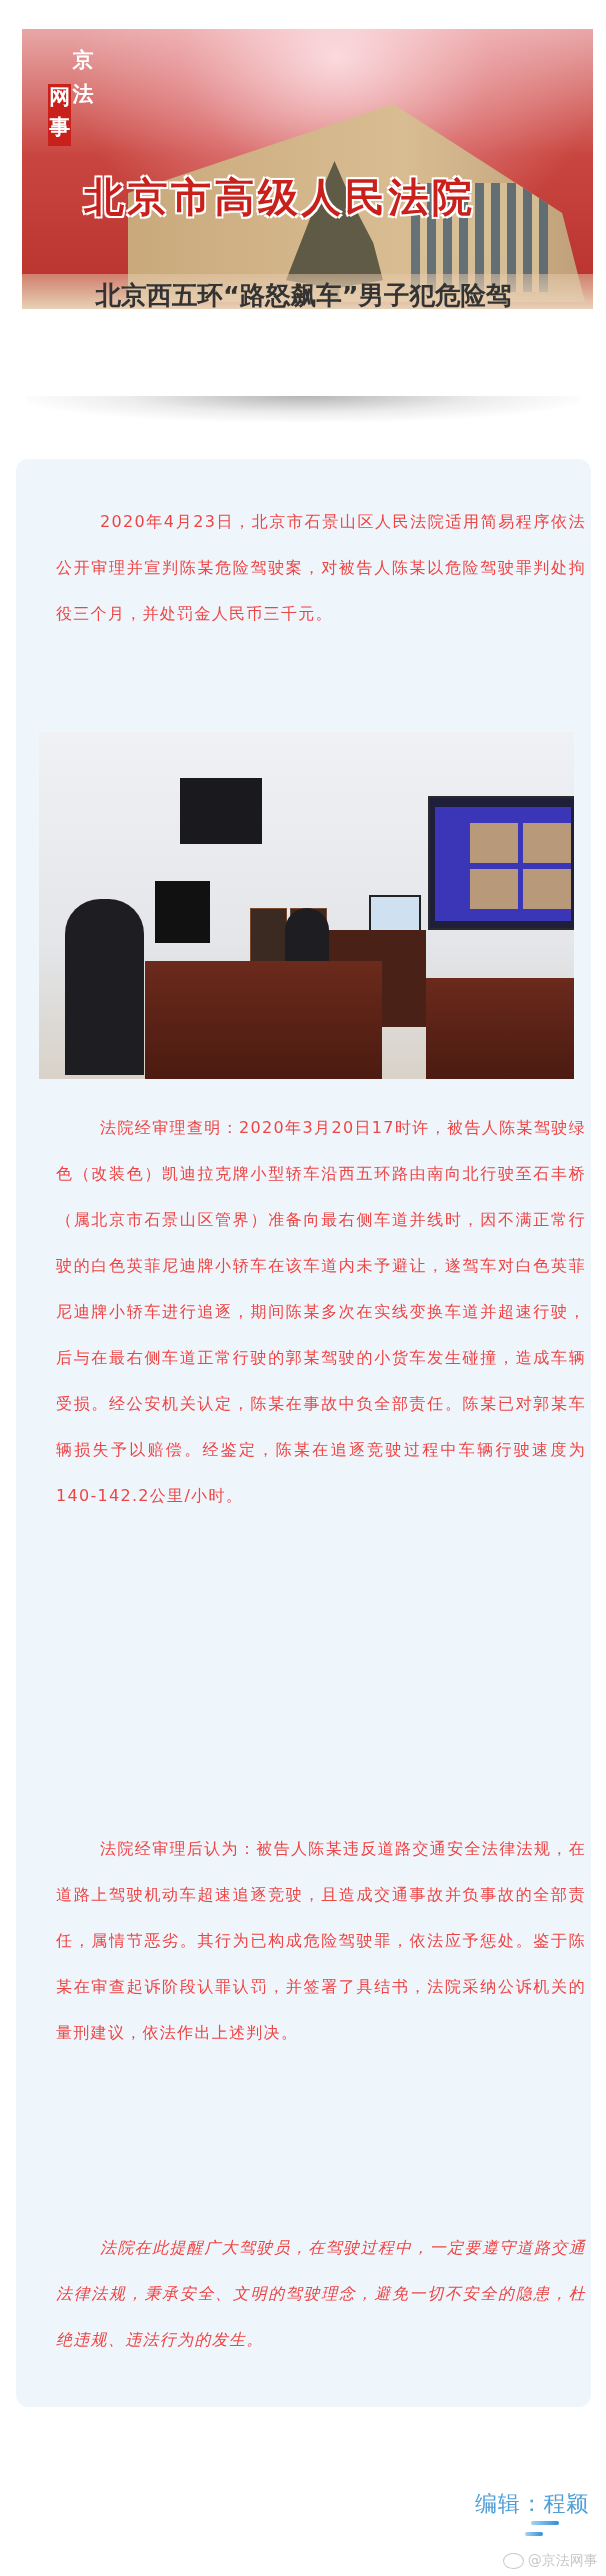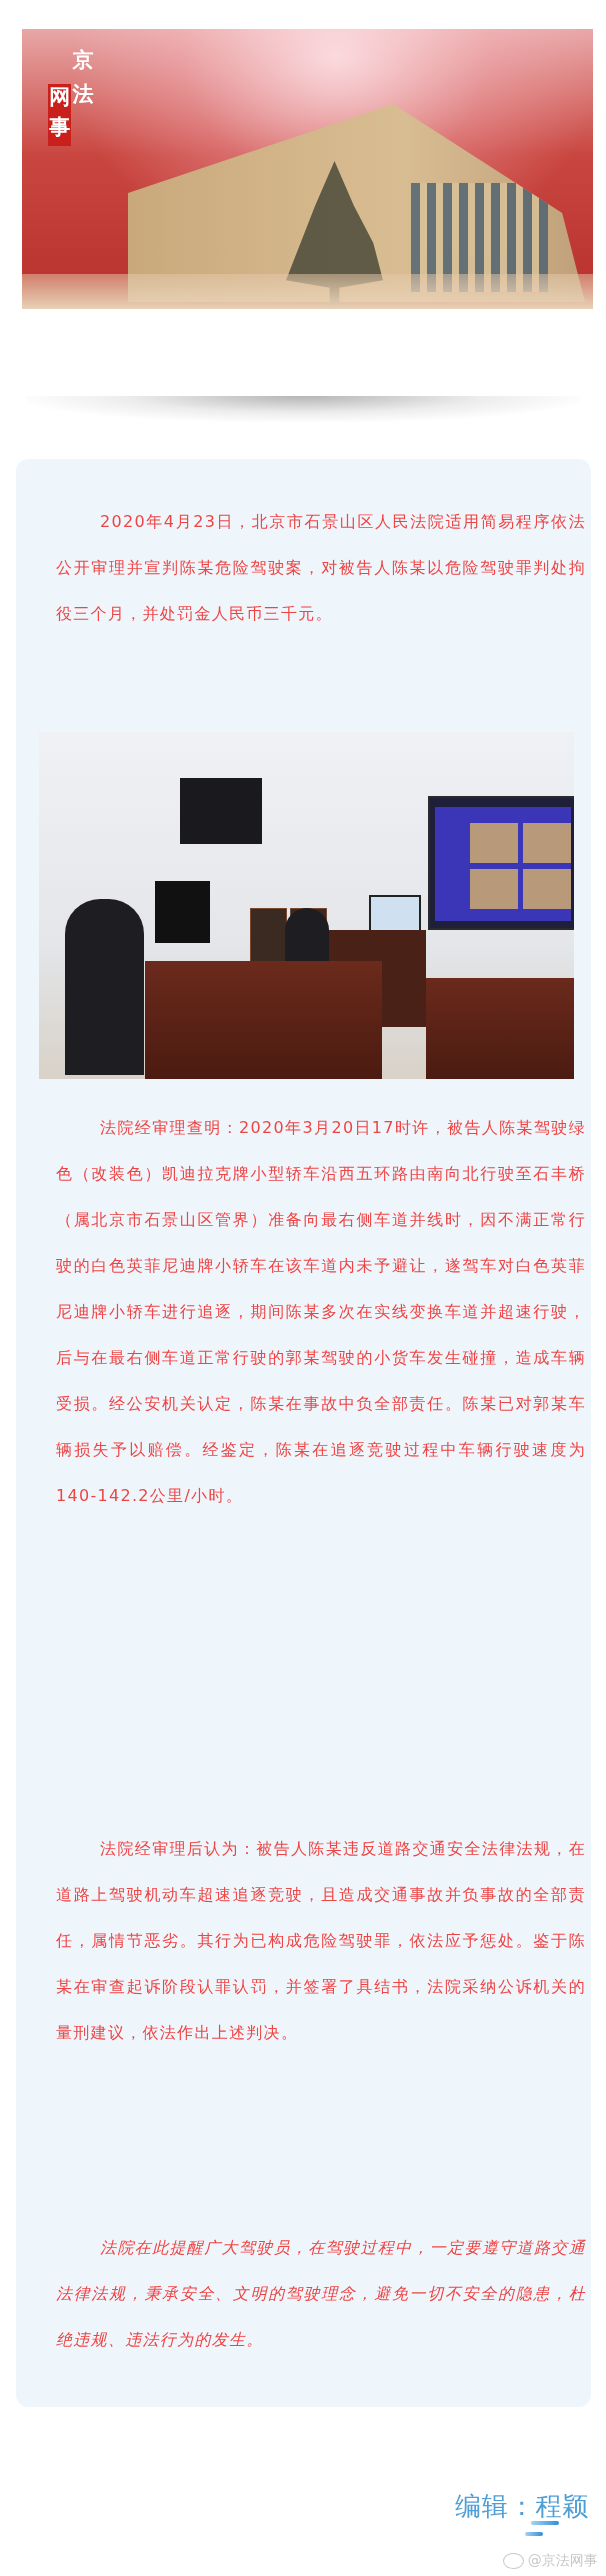--- a/index.html
+++ b/index.html
@@ -26,21 +26,21 @@
   .photo .screen .ui{position:absolute;left:5.3px;top:8.8px;width:136px;height:114px;background:#3b36b8;}
   .photo .screen .v{position:absolute;width:48px;height:40px;background:#b89a7a;}
   .photo .desk{position:absolute;left:106px;top:229px;width:237px;height:123px;background:linear-gradient(180deg,#6b2a1c,#4a1a10);}
   .photo .desk2{position:absolute;left:387px;top:246px;width:149px;height:106px;background:linear-gradient(180deg,#6a2a1c,#4a1a10);}
   .photo .desk3{position:absolute;left:290px;top:198px;width:97px;height:97px;background:#4a2116;}
   .photo .p1{position:absolute;left:26px;top:167px;width:79px;height:176px;background:#1e1e22;border-radius:35px 35px 0 0;}
   .photo .p2{position:absolute;left:246px;top:176px;width:44px;height:97px;background:#1e1e22;border-radius:22px 22px 0 0;}
   .photo .mon{position:absolute;left:116px;top:149px;width:55px;height:62px;background:#111;}
   .photo .mon2{position:absolute;left:330px;top:163px;width:48px;height:46px;background:#cfe0f0;border:2.6px solid #222;}
   .photo .chair{position:absolute;top:176px;width:35px;height:53px;background:#3b2a22;border:1.8px solid #7a4a30;}
-  .editor{position:absolute;right:17.6px;top:2489px;font-size:26px;color:#4f9fd6;letter-spacing:0.9px;}
+  .editor{position:absolute;right:17.6px;top:2489px;font-size:22px;color:#4f9fd6;letter-spacing:0.9px;}
   .bar1{position:absolute;left:531px;top:2521px;width:28px;height:4.4px;background:linear-gradient(90deg,#a6d3f2,#2f8fd8);border-radius:2.6px;}
   .bar2{position:absolute;left:525px;top:2532px;width:17.6px;height:4.4px;background:linear-gradient(90deg,#a6d3f2,#2f8fd8);border-radius:2.6px;}
   .weibo{position:absolute;left:503px;top:2552px;width:106px;height:21px;font-size:14px;color:#c8c8c8;}
   .weibo .eye{display:inline-block;width:19.3px;height:14px;border:1.3px solid #c8c8c8;border-radius:50%;vertical-align:middle;margin-right:3.5px;}
 </style>
 </head>
 <body>
 
 <div class="banner">
   <div class="glow"></div>
@@ -49,23 +49,25 @@
     </div>
   <div class="tree"></div>
   <div class="ground"></div>
   <div class="seal">
     <div class="red"></div>
     <span class="c" style="left:26px;top:3.5px;">京</span>
     <span class="c" style="left:26px;top:37px;">法</span>
     <span class="c" style="left:2.6px;top:40px;">网</span>
     <span class="c" style="left:2.6px;top:70px;">事</span>
   </div>
+  <div class="banner-title">北京市高级人民法院</div>
 </div>
 
 <div class="headline">
+  <div>北京西五环“路怒飙车”男子犯危险驾</div>
 </div>
 <div class="shadow"></div>
 
 <div class="box"></div>
 
 <div class="para" style="top:499px;"><span class="ind"></span><span>2020年4月23日，北京市石景山区人民法院适用简易程序依法公开审理并宣判陈某危险驾驶案，对被告人陈某以危险驾驶罪判处拘役三个月，并处罚金人民币三千元。</span></div>
 
 <div class="photo">
   <div class="wall"></div>
   <div class="tv"></div>

